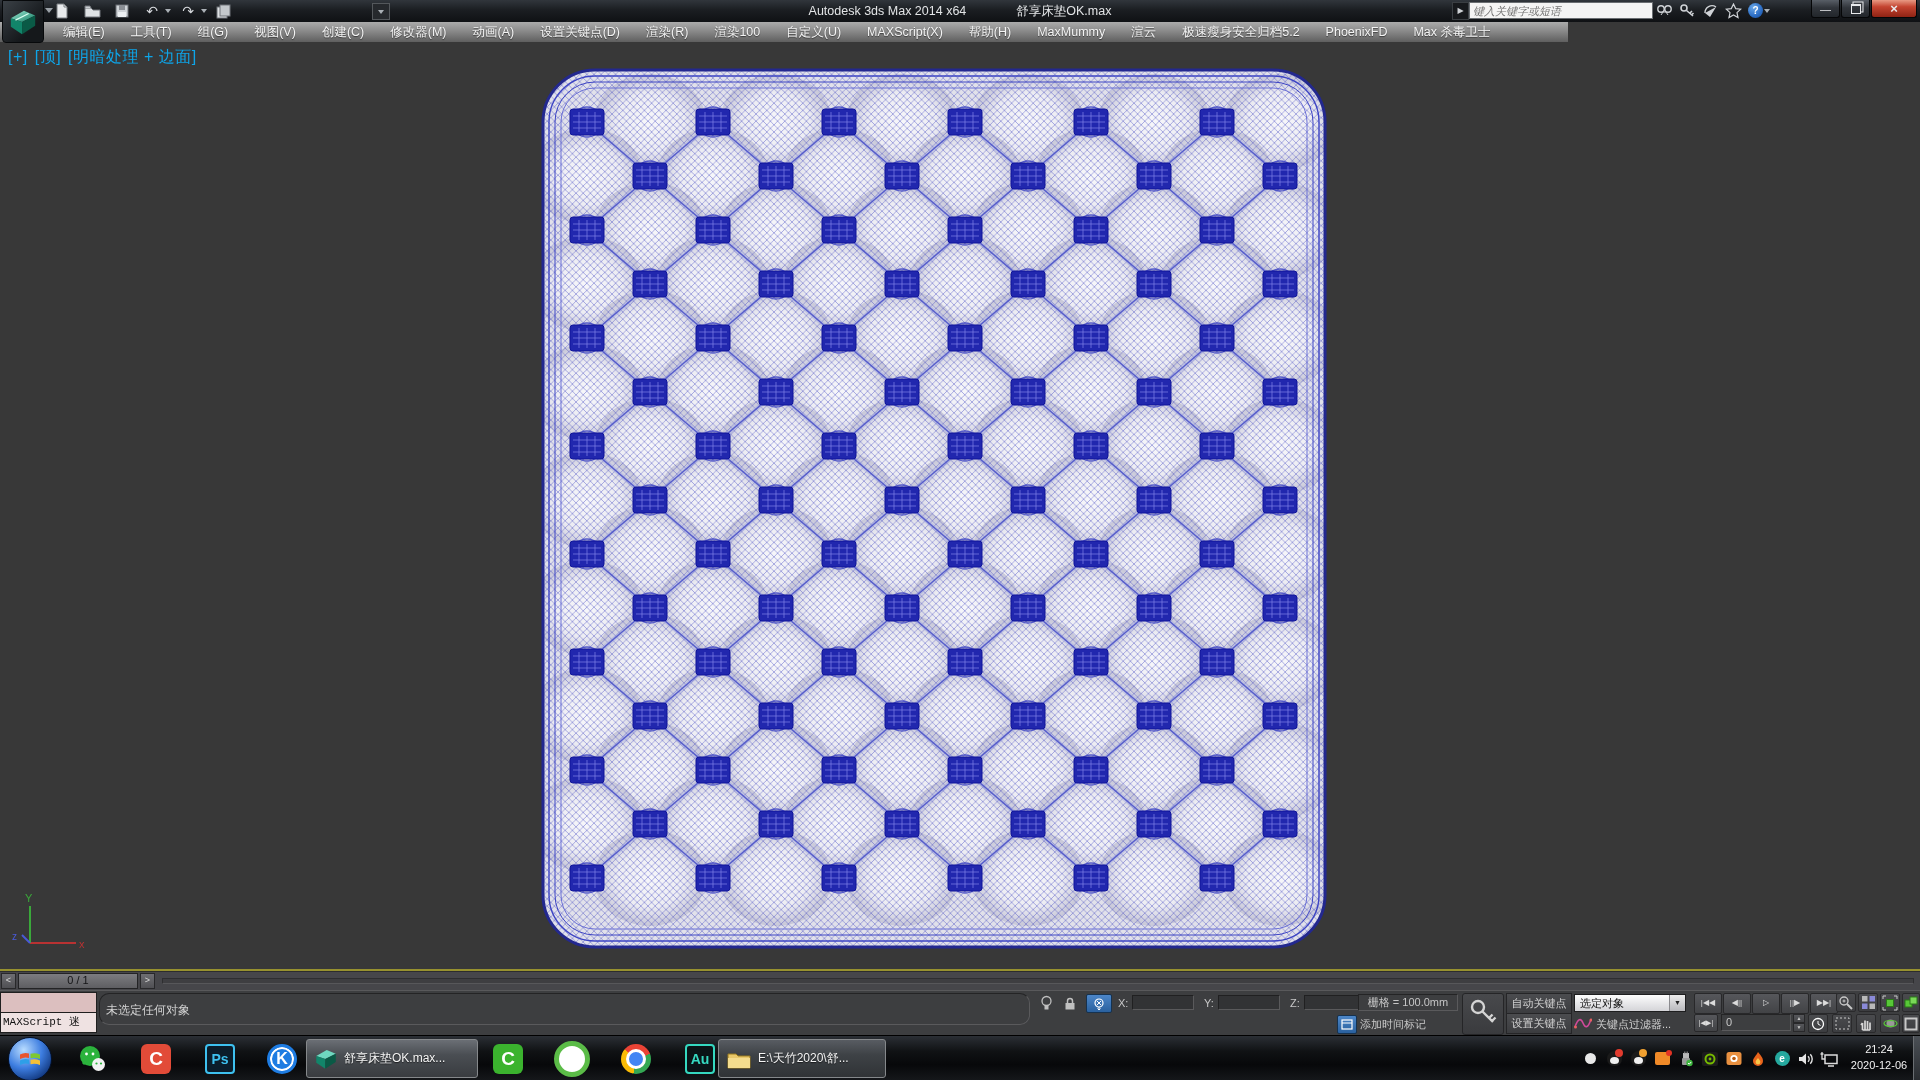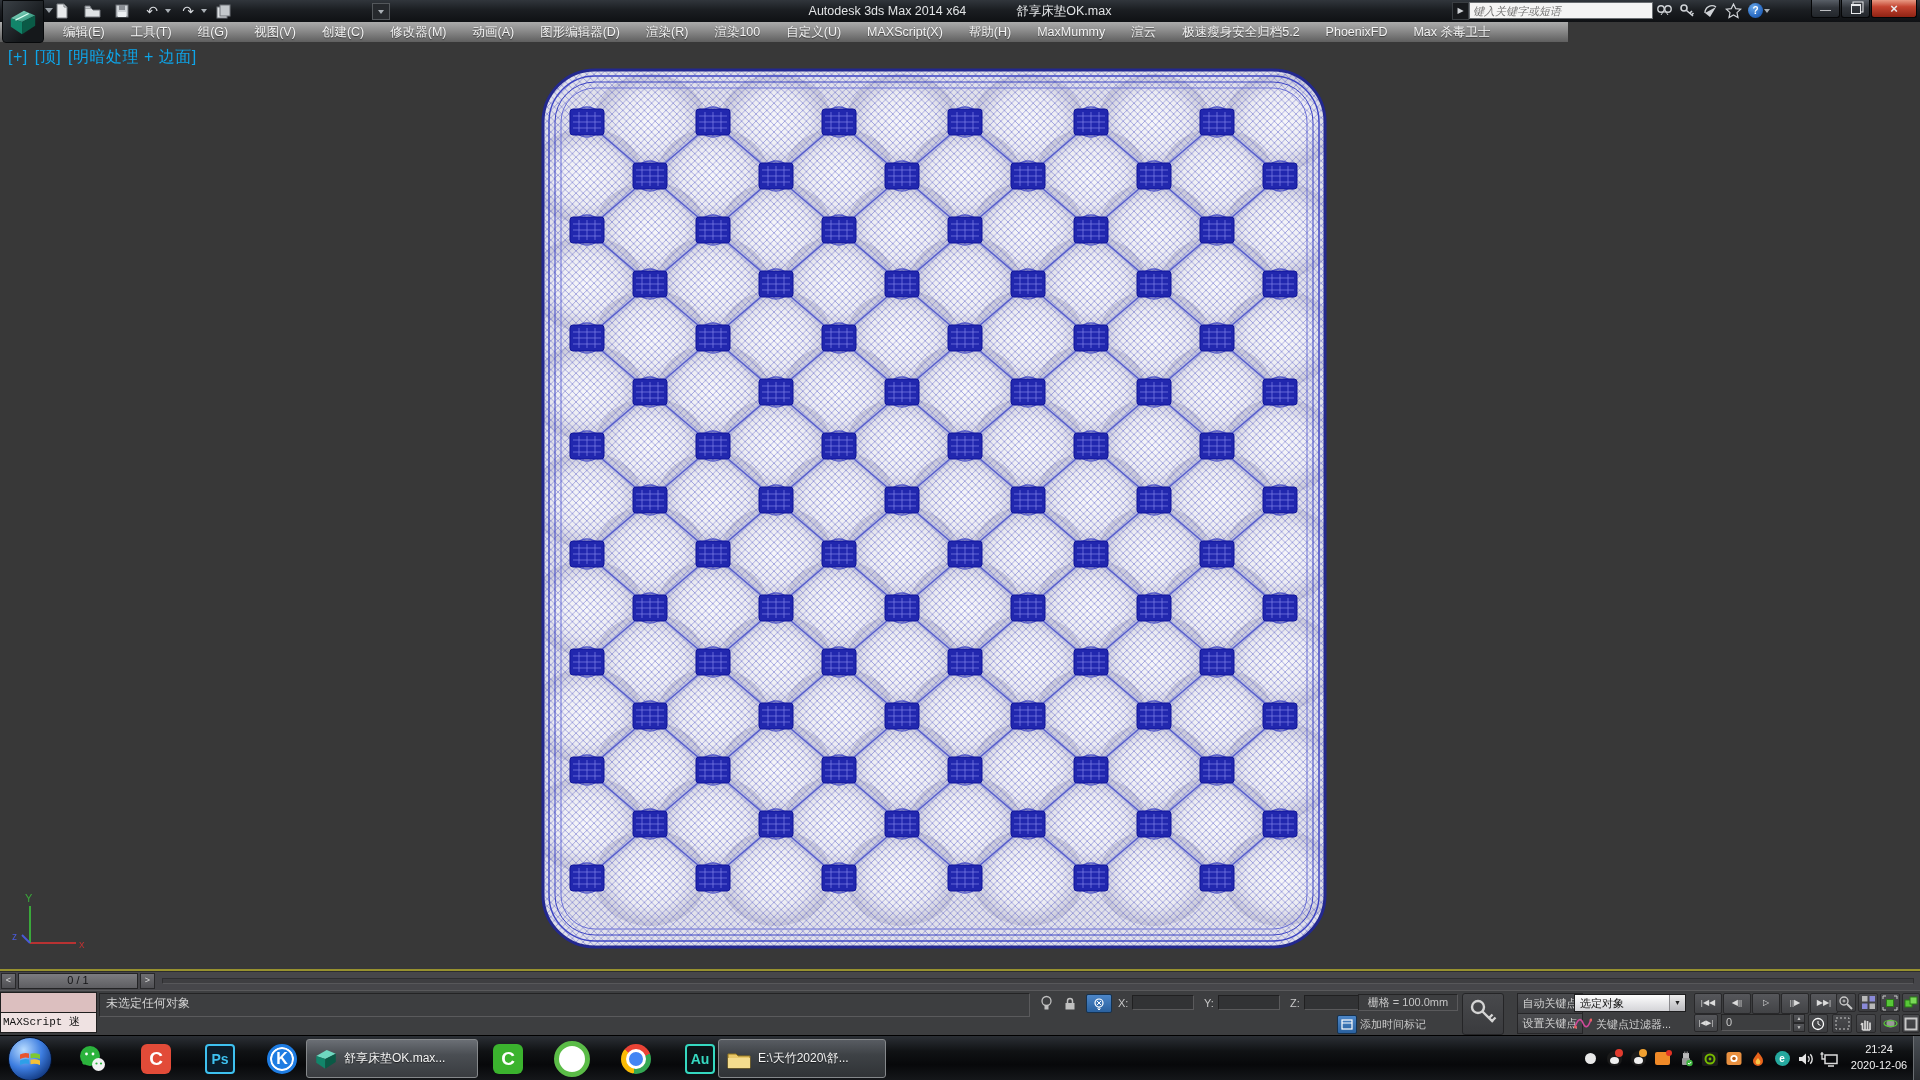--- a/index.html
+++ b/index.html
@@ -52,31 +52,31 @@
   .ts-btn{width:13px;height:14px;margin:0 1px;background:linear-gradient(#6e6e72,#505054);border:1px solid #28282a;color:#d8d8d8;font-size:9px;line-height:12px;text-align:center;}
   #ts-thumb{width:118px;height:14px;background:linear-gradient(#7c7c80,#5e5e62);border:1px solid #232325;color:#141416;font-size:11px;line-height:13px;text-align:center;margin:0 1px;}
   #ts-track{flex:1;height:4px;margin:0 6px;background:#3e3e41;border:1px solid #2e2e30;border-bottom-color:#57575a;}
   
   #statusbar{position:absolute;left:0;top:990px;width:1920px;height:45px;background:#3d3e40;border-top:1px solid #59595b;box-sizing:border-box;}
   #listener{position:absolute;left:0;top:1px;width:97px;height:54px;}
   #listener .pink{height:19px;background:#dcbfbf;border:1px solid #1f1f1f;}
   #listener .white{height:19px;background:#efe2e2;border:1px solid #1f1f1f;border-top:none;
     font-family:"Liberation Mono","DejaVu Sans Mono",monospace;font-size:11px;color:#111;line-height:18px;padding-left:2px;white-space:nowrap;overflow:hidden;}
   .sunken{background:#3d3e40;border:1px solid;border-color:#242425 #5a5a5c #5a5a5c #242425;box-sizing:border-box;}
-  #status-line{position:absolute;left:99px;top:2px;width:931px;height:24px;font-size:12px;color:#d2d2d2;line-height:18px;padding:0 6px;}
+  #status-line{position:absolute;left:99px;top:2px;width:931px;height:32px;font-size:12px;color:#d2d2d2;line-height:18px;padding:7px 6px;border-radius:10px;}
   #prompt-line{position:absolute;left:99px;top:23px;width:1234px;height:20px;font-size:12px;color:#d2d2d2;line-height:18px;padding:0 6px;}
   .sb-icon{position:absolute;display:flex;align-items:center;justify-content:center;}
   .blue-btn{background:linear-gradient(#4c86c8,#2a619f);border:1px solid #16324f;border-radius:2px;}
   .coord-label{position:absolute;top:6px;font-size:11px;color:#c8c8c8;}
   .coord-field{position:absolute;top:4px;width:62px;height:15px;background:#323335;border:1px solid;border-color:#202021 #5a5a5c #5a5a5c #202021;}
   #grid-box{position:absolute;left:1358px;top:3px;width:100px;height:17px;font-size:11px;color:#c6c6c6;line-height:15px;text-align:center;}
   #timetag-icon{position:absolute;left:1337px;top:24px;width:18px;height:17px;}
   #timetag-label{position:absolute;left:1360px;top:26px;font-size:11px;color:#c8c8c8;}
   #key-button{position:absolute;left:1462px;top:2px;width:40px;height:40px;background:linear-gradient(#48494c,#3a3b3e);border:1px solid #252527;border-radius:3px;display:flex;align-items:center;justify-content:center;}
-  .sb-btn{position:absolute;left:1506px;width:64px;height:19px;background:linear-gradient(#4b4c4f,#3b3c3f);border:1px solid #252527;color:#d2d2d2;font-size:11px;text-align:center;line-height:18px;margin-left:11px;}
+  .sb-btn{position:absolute;left:1506px;width:64px;height:19px;background:linear-gradient(#4b4c4f,#3b3c3f);border:1px solid #252527;color:#d2d2d2;font-size:11px;text-align:center;line-height:18px;}
   #selset{position:absolute;left:1574px;top:3px;width:112px;height:18px;background:linear-gradient(#fdfdfd,#d4d4d8);border:1px solid #1e1e1f;color:#111;font-size:11px;line-height:17px;padding-left:5px;box-sizing:border-box;}
   #selset .arrow{position:absolute;right:0;top:0;width:15px;height:16px;background:linear-gradient(#ececec,#b8b8bc);border-left:1px solid #8a8a8e;text-align:center;font-size:7px;line-height:16px;color:#222;}
   #keyfilter-wave{position:absolute;left:1574px;top:25px;}
   #keyfilter-label{position:absolute;left:1596px;top:26px;font-size:11px;color:#d0d0d0;}
   #playback{position:absolute;left:1694px;top:2px;display:flex;}
   .pbtn{width:26px;height:19px;margin-right:1px;background:linear-gradient(#56575b,#424346);border:1px solid #28282a;border-radius:2px;color:#dcdcdc;font-size:8px;line-height:17px;text-align:center;white-space:nowrap;overflow:hidden;}
   #keymode{position:absolute;left:1694px;top:23px;width:24px;height:18px;background:linear-gradient(#56575b,#424346);border:1px solid #28282a;border-radius:2px;color:#dcdcdc;font-size:7px;line-height:16px;text-align:center;box-sizing:border-box;}
   #framefield{position:absolute;left:1721px;top:23px;width:70px;height:17px;font-size:11px;color:#c8c8c8;line-height:15px;padding-left:4px;}
   #spinner{position:absolute;left:1793px;top:23px;width:12px;height:17px;display:flex;flex-direction:column;}
   #spinner div{flex:1;background:linear-gradient(#56575b,#424346);border:1px solid #28282a;color:#ccc;font-size:5px;line-height:7px;text-align:center;}
@@ -221,21 +221,21 @@
   </div>
 
   <div id="menubar">
       <div class="menu-item">编辑(E)</div>
       <div class="menu-item">工具(T)</div>
       <div class="menu-item">组(G)</div>
       <div class="menu-item">视图(V)</div>
       <div class="menu-item">创建(C)</div>
       <div class="menu-item">修改器(M)</div>
       <div class="menu-item">动画(A)</div>
-      <div class="menu-item">图形编辑器(D)</div>
+      <div class="menu-item">设置关键点(D)</div>
       <div class="menu-item">渲染(R)</div>
       <div class="menu-item">渲染100</div>
       <div class="menu-item">自定义(U)</div>
       <div class="menu-item">MAXScript(X)</div>
       <div class="menu-item">帮助(H)</div>
       <div class="menu-item">MaxMummy</div>
       <div class="menu-item">渲云</div>
       <div class="menu-item">极速瘦身安全归档5.2</div>
       <div class="menu-item">PhoenixFD</div>
       <div class="menu-item">Max 杀毒卫士</div>

